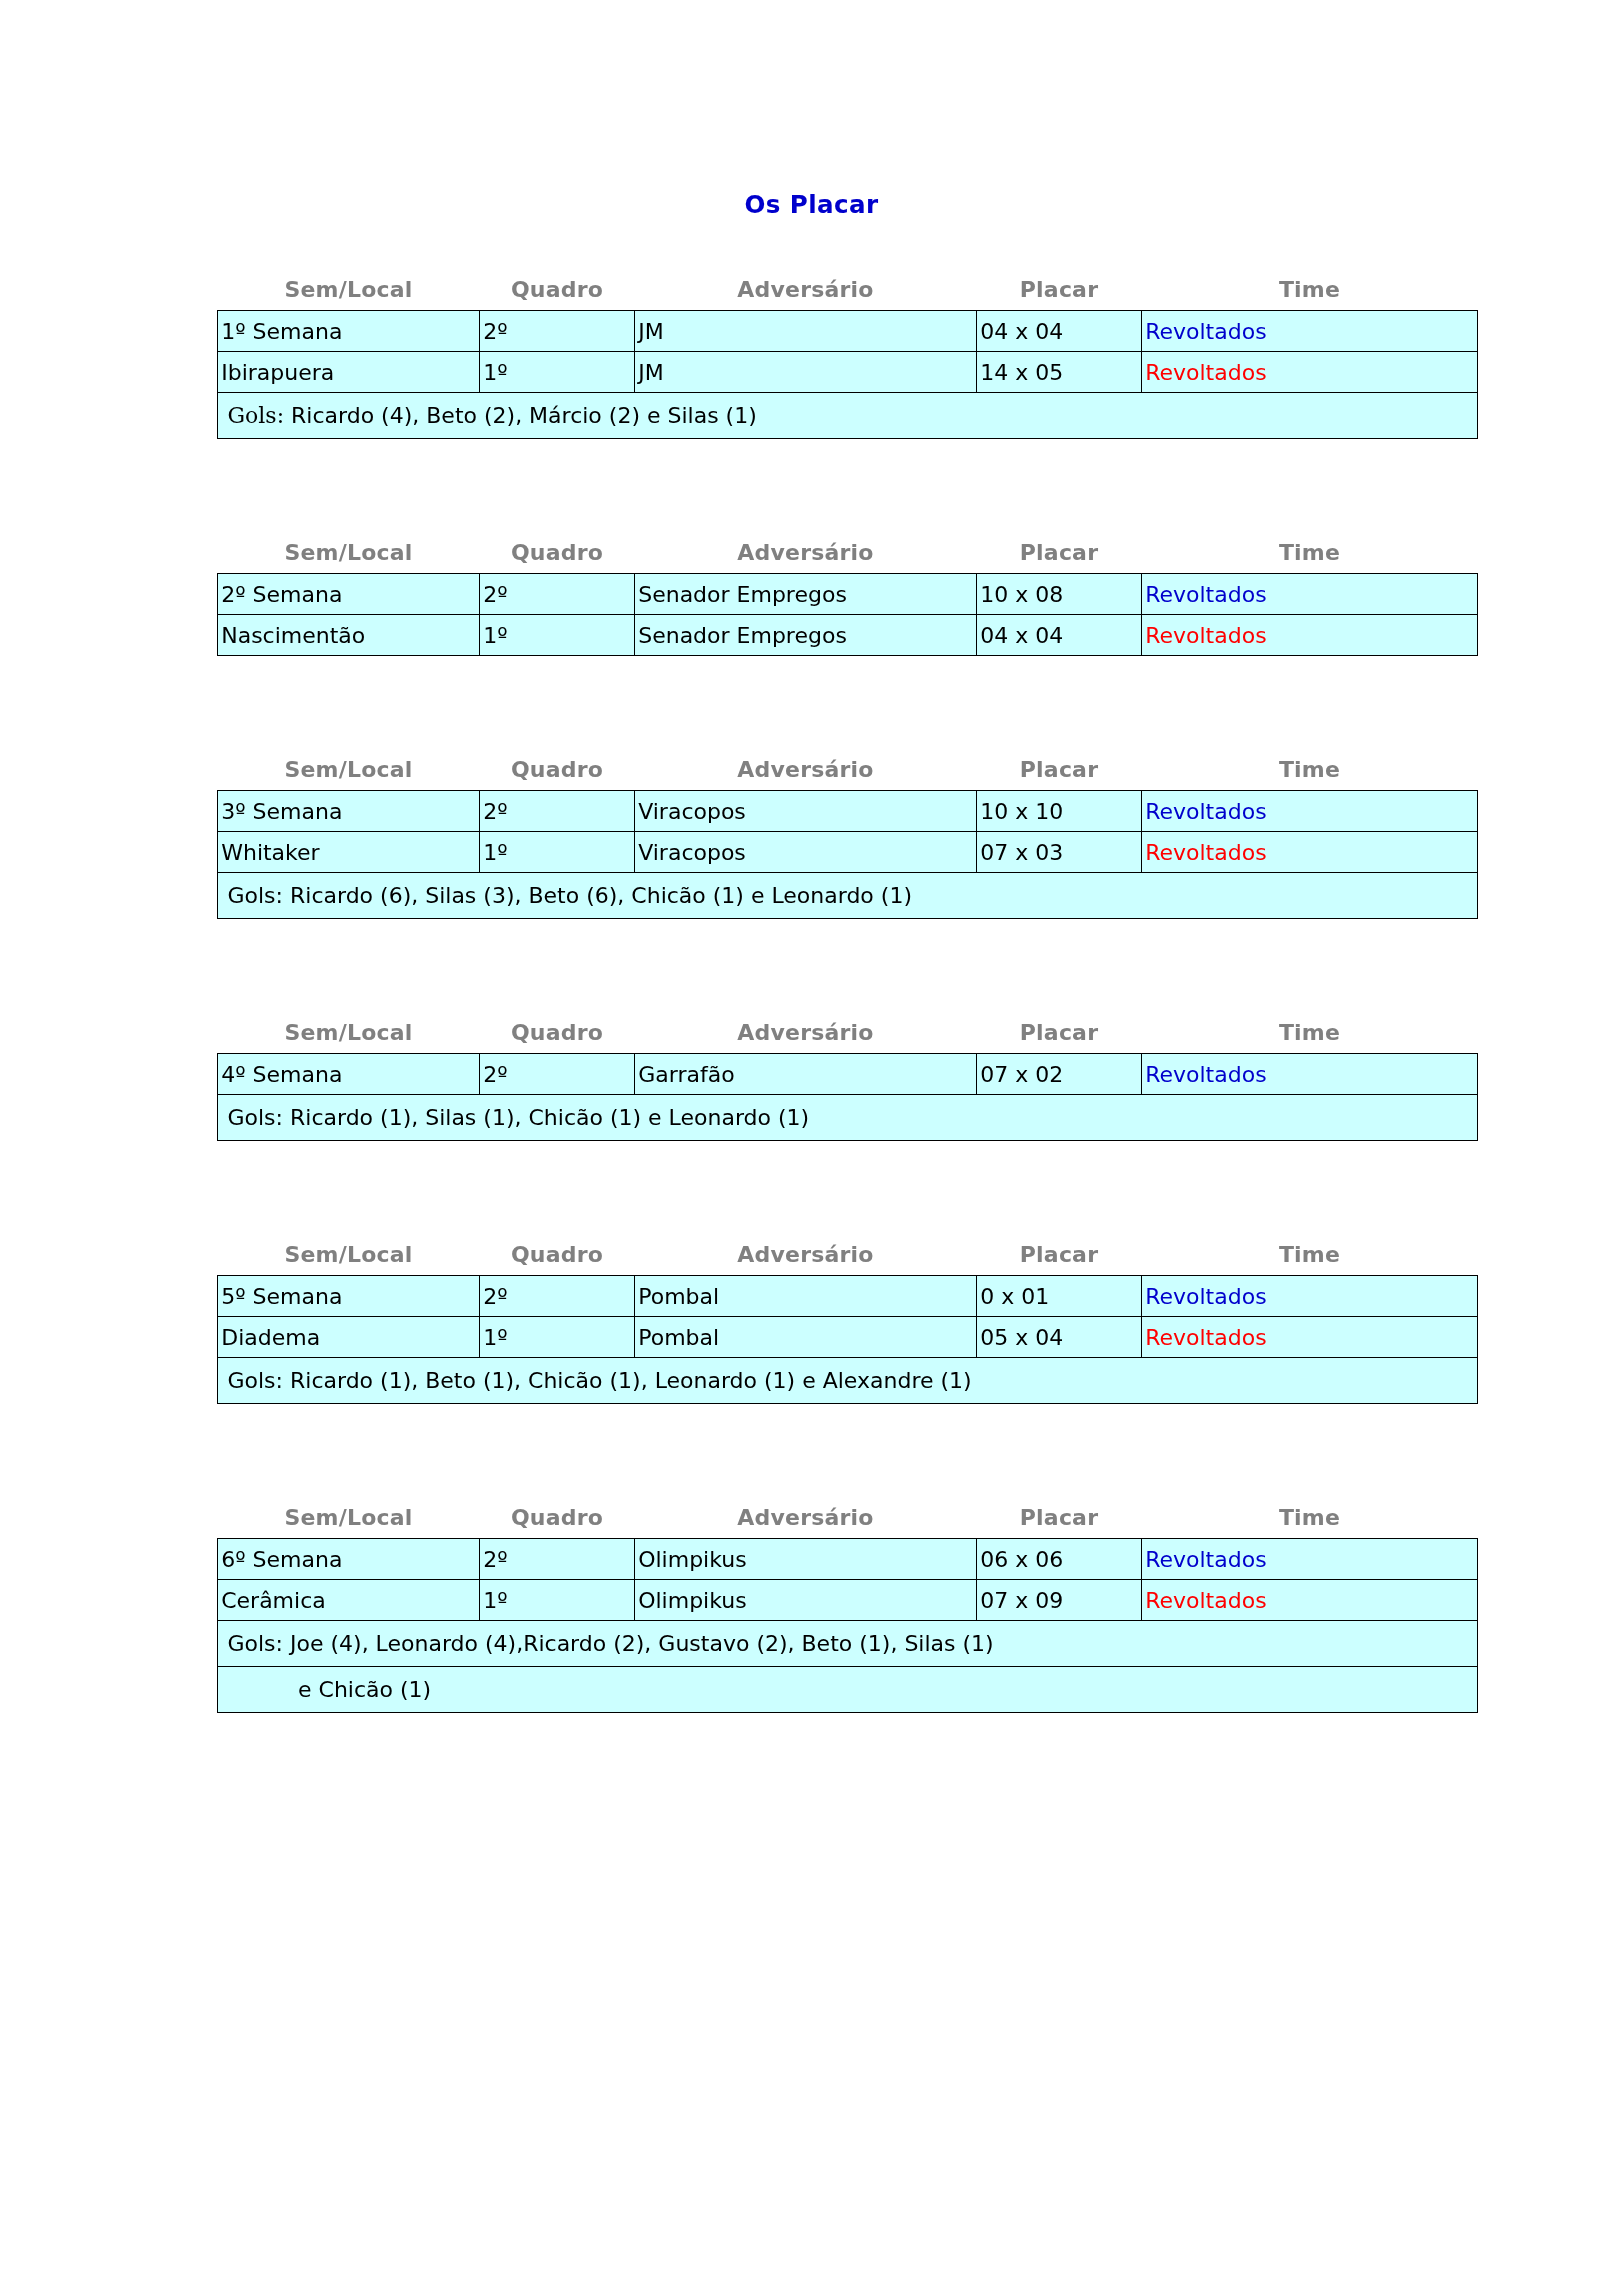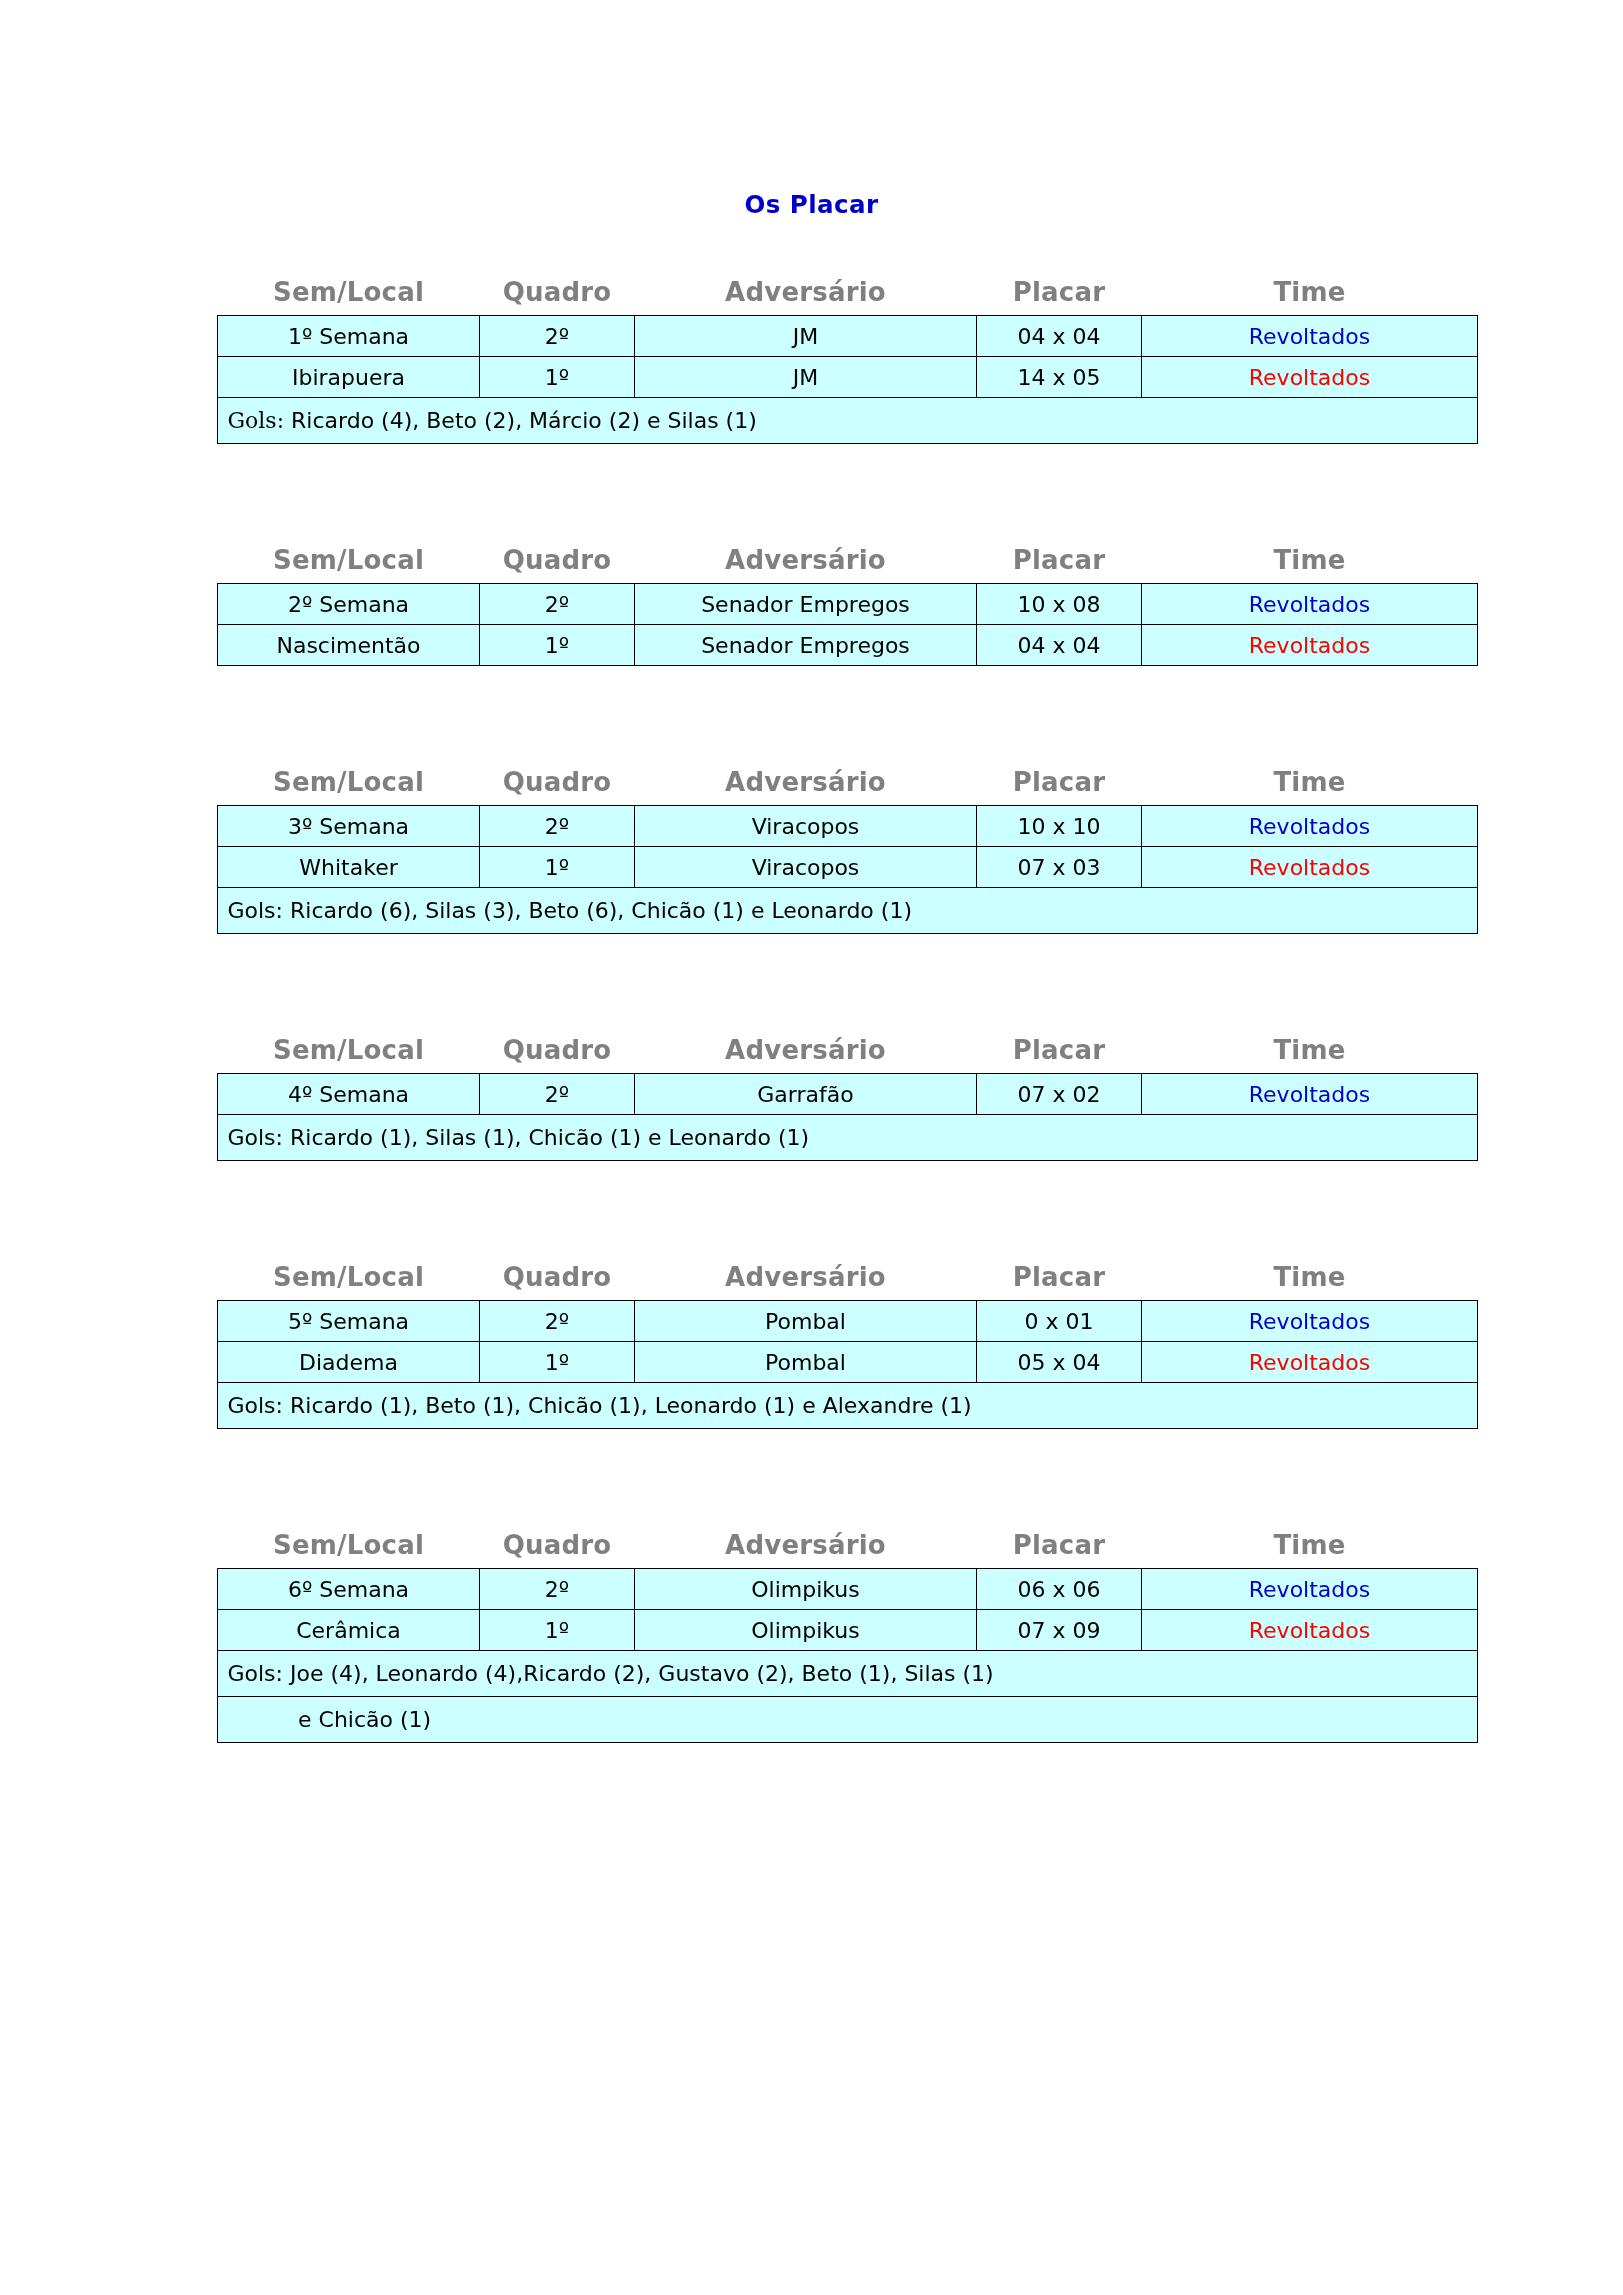--- a/index.html
+++ b/index.html
@@ -50,30 +50,30 @@
   table.games col.c-local   { width: 262px; }
   table.games col.c-quadro  { width: 155px; }
   table.games col.c-adv     { width: 342px; }
   table.games col.c-placar  { width: 165px; }
   table.games col.c-time    { width: 336px; }
 
   .hdr td {
     border: none;
     color: #808080;
     font-weight: bold;
-    font-size: 26px;
+    font-size: 22px;
     text-align: center;
     padding: 3.2px 0 8px 0;
     letter-spacing: 0.2px;
   }
   .row td {
     border: 0.8px solid #000000;
     background: #ccffff;
     font-size: 22px;
-    text-align: center;
+    text-align: left;
     height: 40px;
     padding: 0 3.2px;
     color: #000000;
     white-space: nowrap;
     overflow: hidden;
   }
   td.time-blue { color: #0000cc; }
   td.time-red  { color: #ff0000; }
   td.small     { font-size: 18px; }
   .goals td {

